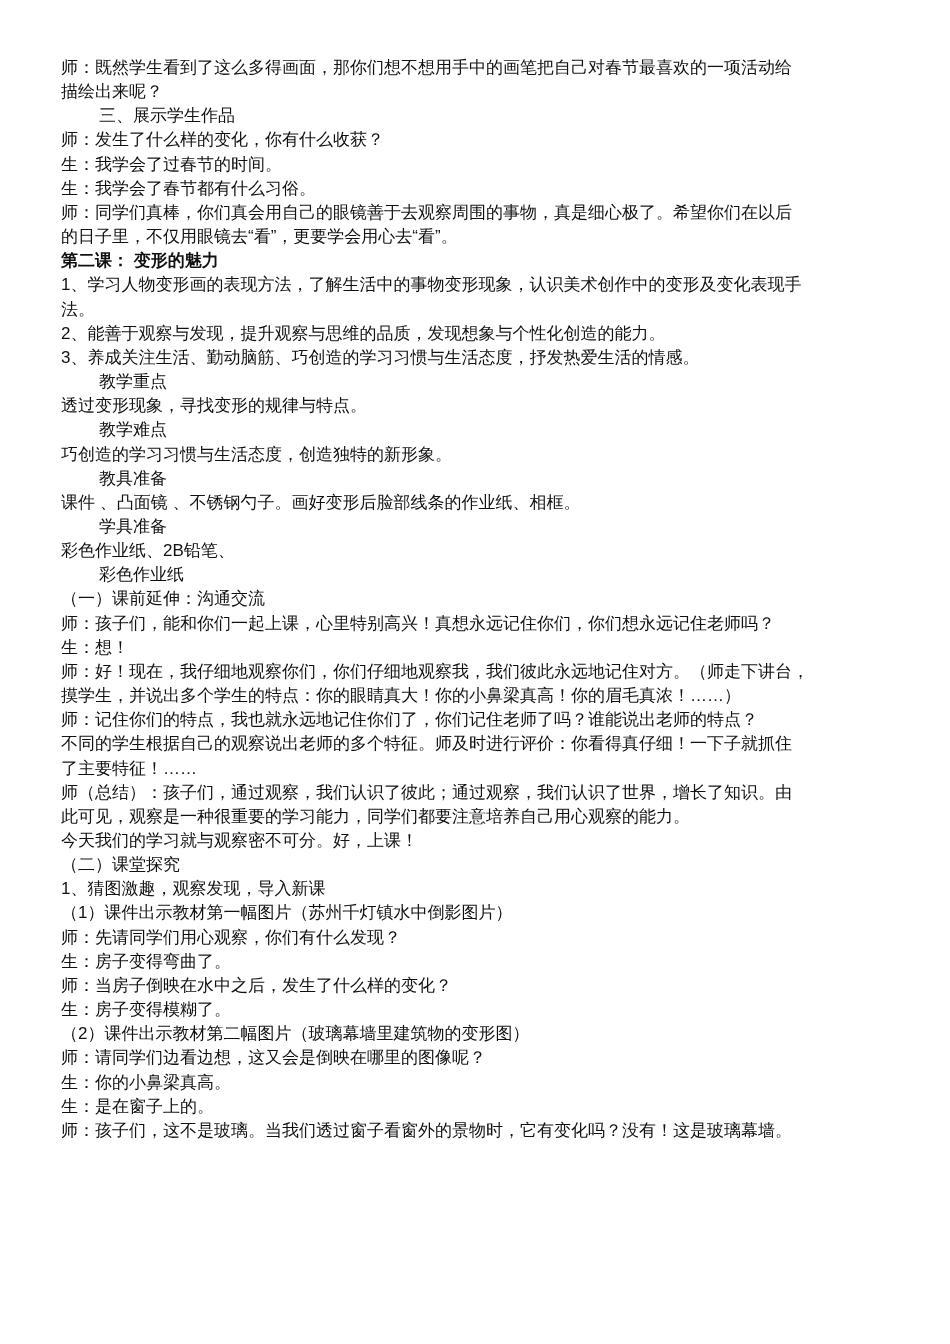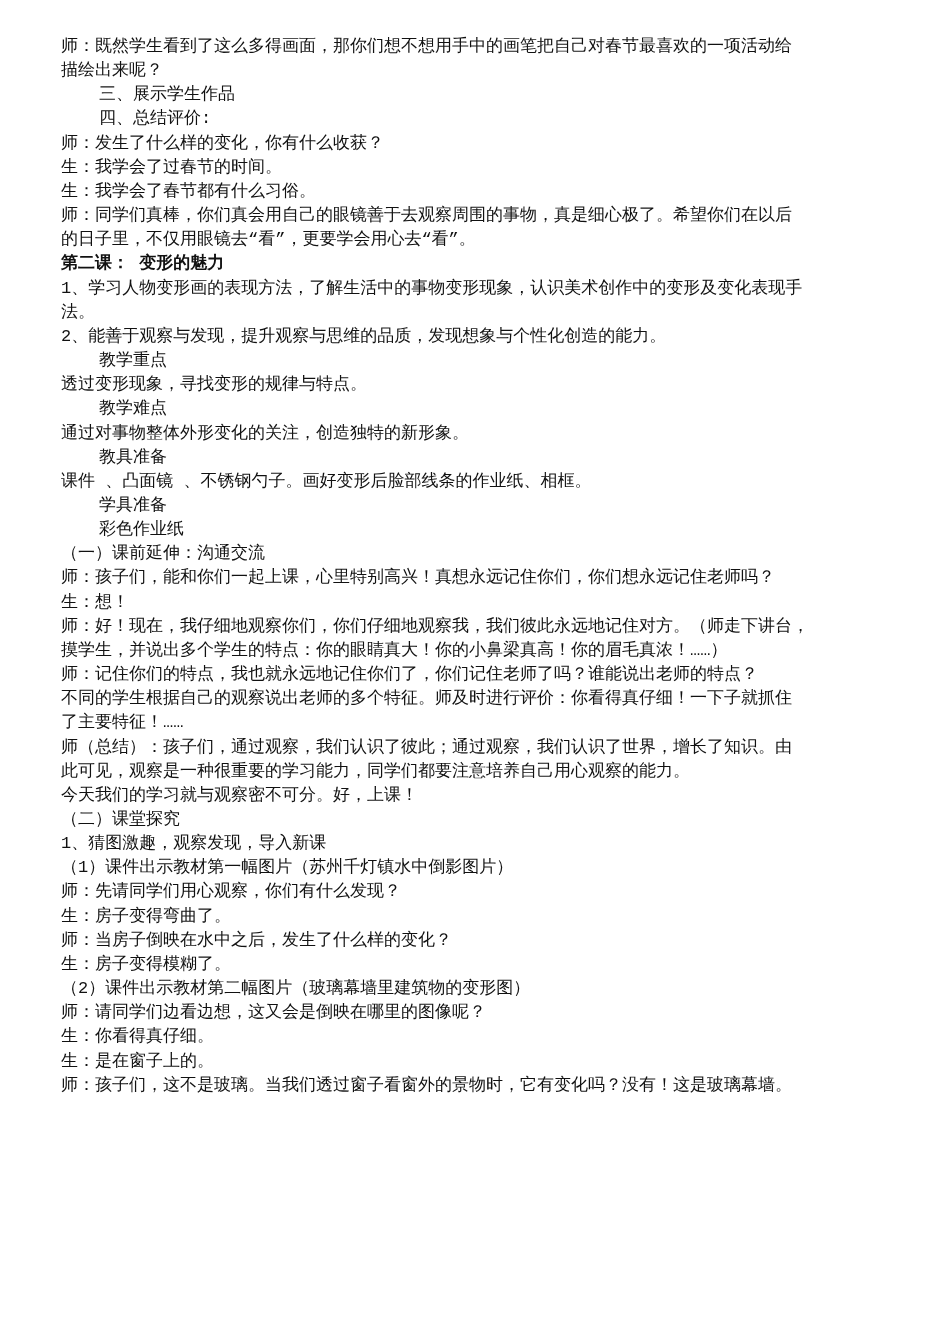--- a/index.html
+++ b/index.html
@@ -1,50 +1,51 @@
 <!DOCTYPE html>
 <html><head>
 <meta charset="utf-8">
 <style>
   html, body { margin: 0; padding: 0; background: #ffffff; }
   body { width: 950px; height: 1344px; overflow: hidden; position: relative; }
   .page {
-    position: absolute; left: 61px; top: 35px; width: 840px;
-    font-family: Liberation Mono, monospace;
+    position: absolute; left: 61px; top: 56px; width: 840px;
+    font-family: Liberation Sans, sans-serif;
     font-size: 17px; line-height: 24.15px; color: #111111;
   }
   .line { white-space: nowrap; margin: 0; }
   .indent { padding-left: 38px; }
   .bold { font-weight: bold; }
 </style>
 </head>
 <body>
 
 <div class="page">
   <p class="line">师：既然学生看到了这么多得画面，那你们想不想用手中的画笔把自己对春节最喜欢的一项活动给</p>
   <p class="line">描绘出来呢？</p>
   <p class="line indent">三、展示学生作品</p>
-  <p class="line indent">四、总结评价:</p>
   <p class="line">师：发生了什么样的变化，你有什么收获？</p>
   <p class="line">生：我学会了过春节的时间。</p>
   <p class="line">生：我学会了春节都有什么习俗。</p>
   <p class="line">师：同学们真棒，你们真会用自己的眼镜善于去观察周围的事物，真是细心极了。希望你们在以后</p>
   <p class="line">的日子里，不仅用眼镜去“看”，更要学会用心去“看”。</p>
 
   <p class="line bold">第二课：  变形的魅力</p>
   <p class="line">1、学习人物变形画的表现方法，了解生活中的事物变形现象，认识美术创作中的变形及变化表现手</p>
   <p class="line">法。</p>
   <p class="line">2、能善于观察与发现，提升观察与思维的品质，发现想象与个性化创造的能力。</p>
+  <p class="line">3、养成关注生活、勤动脑筋、巧创造的学习习惯与生活态度，抒发热爱生活的情感。</p>
   <p class="line indent">教学重点</p>
   <p class="line">透过变形现象，寻找变形的规律与特点。</p>
   <p class="line indent">教学难点</p>
-  <p class="line">通过对事物整体外形变化的关注，创造独特的新形象。</p>
+  <p class="line">巧创造的学习习惯与生活态度，创造独特的新形象。</p>
   <p class="line indent">教具准备</p>
   <p class="line">课件 、凸面镜 、不锈钢勺子。画好变形后脸部线条的作业纸、相框。</p>
   <p class="line indent">学具准备</p>
+  <p class="line">彩色作业纸、2B铅笔、</p>
   <p class="line indent">彩色作业纸</p>
   <p class="line">（一）课前延伸：沟通交流</p>
   <p class="line">师：孩子们，能和你们一起上课，心里特别高兴！真想永远记住你们，你们想永远记住老师吗？</p>
   <p class="line">生：想！</p>
   <p class="line">师：好！现在，我仔细地观察你们，你们仔细地观察我，我们彼此永远地记住对方。（师走下讲台，</p>
   <p class="line">摸学生，并说出多个学生的特点：你的眼睛真大！你的小鼻梁真高！你的眉毛真浓！……）</p>
   <p class="line">师：记住你们的特点，我也就永远地记住你们了，你们记住老师了吗？谁能说出老师的特点？</p>
   <p class="line">不同的学生根据自己的观察说出老师的多个特征。师及时进行评价：你看得真仔细！一下子就抓住</p>
   <p class="line">了主要特征！……</p>
   <p class="line">师（总结）：孩子们，通过观察，我们认识了彼此；通过观察，我们认识了世界，增长了知识。由</p>
@@ -52,16 +53,16 @@
   <p class="line">今天我们的学习就与观察密不可分。好，上课！</p>
   <p class="line">（二）课堂探究</p>
   <p class="line">1、猜图激趣，观察发现，导入新课</p>
   <p class="line">（1）课件出示教材第一幅图片（苏州千灯镇水中倒影图片）</p>
   <p class="line">师：先请同学们用心观察，你们有什么发现？</p>
   <p class="line">生：房子变得弯曲了。</p>
   <p class="line">师：当房子倒映在水中之后，发生了什么样的变化？</p>
   <p class="line">生：房子变得模糊了。</p>
   <p class="line">（2）课件出示教材第二幅图片（玻璃幕墙里建筑物的变形图）</p>
   <p class="line">师：请同学们边看边想，这又会是倒映在哪里的图像呢？</p>
-  <p class="line">生：你看得真仔细。</p>
+  <p class="line">生：你的小鼻梁真高。</p>
   <p class="line">生：是在窗子上的。</p>
   <p class="line">师：孩子们，这不是玻璃。当我们透过窗子看窗外的景物时，它有变化吗？没有！这是玻璃幕墙。</p>
 </div>
 
 </body></html>

